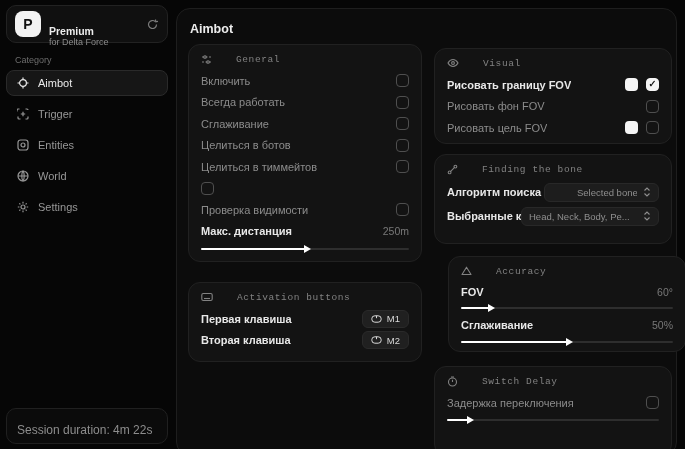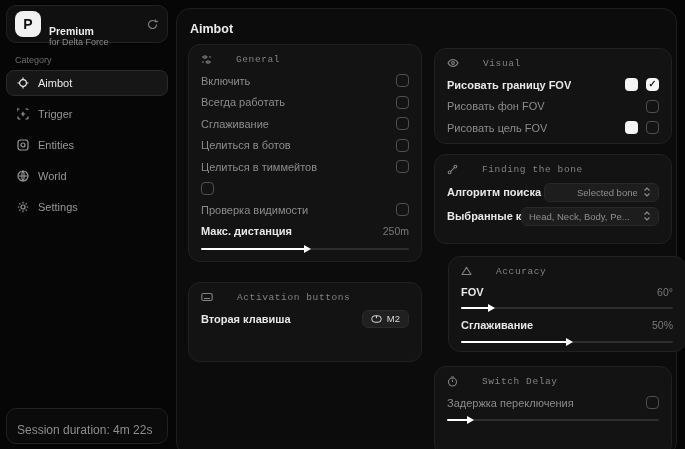--- a/index.html
+++ b/index.html
@@ -202,20 +202,32 @@
       <div class="card-header">
         <span>
           <svg width="12" height="10" viewBox="0 0 12 10" fill="none" stroke="currentColor" stroke-width="1.1">
             <rect x="0.8" y="1.5" width="10.4" height="7" rx="1.5"></rect>
               <path d="M3 6.5h6"></path>
           </svg>
         </span>
         <span>Activation buttons</span>
       </div>
       <div class="row">
+        <span class="row-label bright">Первая клавиша</span>
+        <span class="key-btn">
+          <span>
+            <svg width="11" height="8" viewBox="0 0 11 8" fill="none" stroke="currentColor" stroke-width="1">
+              <rect x="0.8" y="0.8" width="9.4" height="6.4" rx="3"></rect>
+                <path d="M5.5 0.8v2.4"></path>
+            </svg>
+          </span>
+          <span>M1</span>
+        </span>
+      </div>
+      <div class="row">
         <span class="row-label bright">Вторая клавиша</span>
         <span class="key-btn">
           <span>
             <svg width="11" height="8" viewBox="0 0 11 8" fill="none" stroke="currentColor" stroke-width="1">
               <rect x="0.8" y="0.8" width="9.4" height="6.4" rx="3"></rect>
                 <path d="M5.5 0.8v2.4"></path>
             </svg>
           </span>
           <span>M2</span>
         </span>

